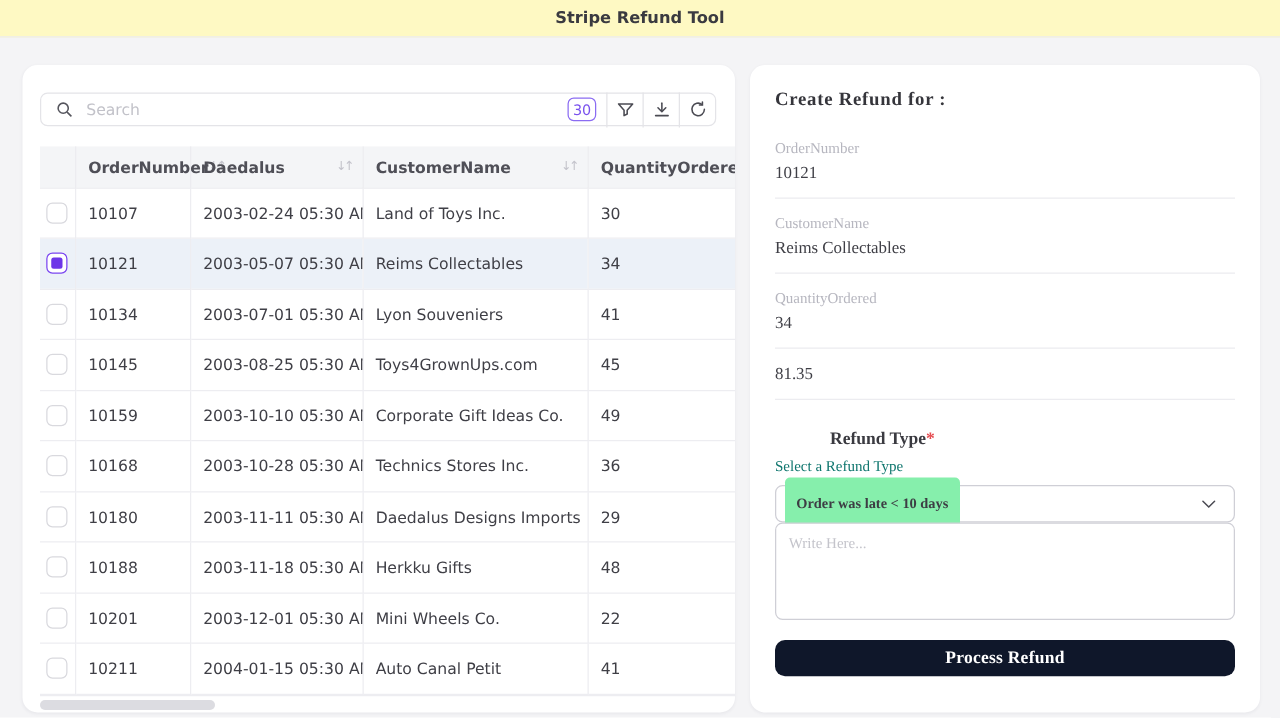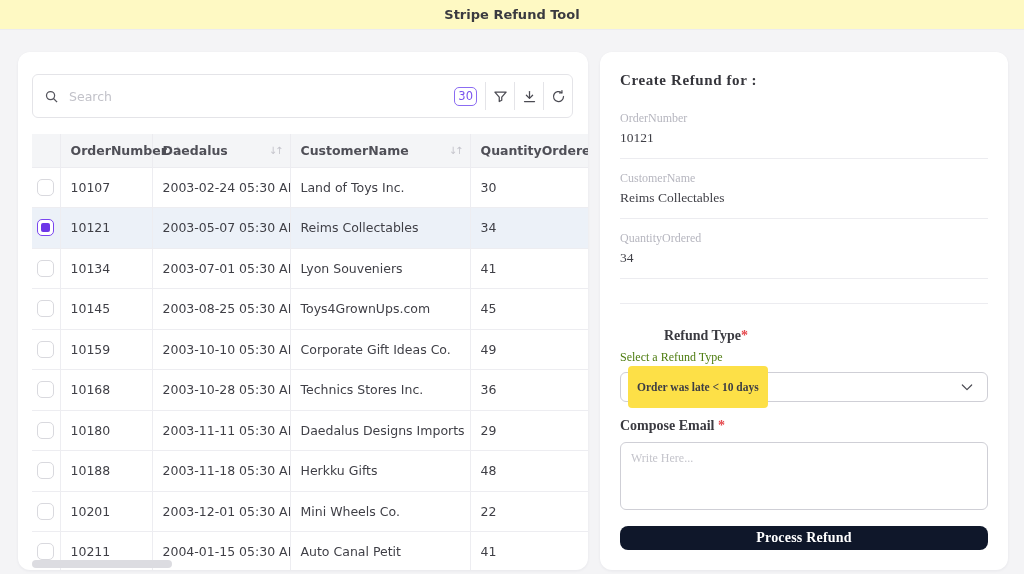--- a/index.html
+++ b/index.html
@@ -18,21 +18,21 @@
   .layout { display:flex; gap:12px; padding:22px 16px 0 18px; }
 
   .card {
     background:#fff; border-radius:12px;
     box-shadow:0 1px 3px rgba(40,40,60,.06);
   }
   
   .left-card { width:570px; height:518px; position:relative; overflow:hidden; }
 
   .toolbar {
-    margin:22px 15px 0 14px; height:44px;
+    margin:22px 15px 0 14px; height:27px;
     border:1px solid #e4e4e8; border-radius:6px;
     display:flex; align-items:center; background:#fff;
   }
   .search-zone { flex:1; display:flex; align-items:center; gap:10px; padding-left:11px; }
   .search-zone svg { flex:none; }
   .search-input {
     border:none; outline:none; flex:1; font-size:12.5px;
     font-family:inherit; color:#3f3f46; background:transparent;
   }
   .search-input::placeholder { color:#c2c2c9; }
@@ -86,28 +86,28 @@
 
   
   .right-card { width:408px; height:518px; padding:20px; display:flex; flex-direction:column;font-family:Liberation Serif, serif; }
   .panel-heading { font-size:15px; font-weight:700; color:#35353b; letter-spacing:.6px; margin-bottom:22px; }
   .field { margin-bottom:12px; border-bottom:1px solid #ececf0; padding-bottom:12px; }
   .field-label { font-size:12px; color:#b6b6bf; margin-bottom:4px; }
   .field-value { font-size:13.5px; color:#3f3f46; }
 
   .section-label { font-size:14px; font-weight:700; color:#3a3a40; margin-top:12px;margin-left:44px; }
   .required { color:#e5484d; font-weight:700; }
-  .helper { font-size:12px; color:#4d7c0f; margin:6px 0 7px; }
+  .helper { font-size:12px; color:#0f766e; margin:6px 0 7px; }
   .select-box {
     height:30px; border:1px solid #cfcfd6; border-radius:6px; background:#fff;
     display:flex; align-items:center; justify-content:space-between;
     padding:0 12px 0 7px; cursor:pointer;
   }
   .chip {
-    background:#fde047; border-radius:4px; padding:15px 9px;
+    background:#86efac; border-radius:4px; padding:15px 9px;
     font-size:11.5px; font-weight:600; color:#3d3d44; white-space:nowrap;
   }
   .compose-label { font-size:14px; font-weight:700; color:#3a3a40; margin:16px 0 8px; }
   .email-area {
     width:100%; height:78px; border:1px solid #cfcfd6; border-radius:6px;
     padding:8px 10px; font-family:inherit; font-size:12px; color:#1d4ed8;
     resize:none; outline:none;
   }
   .email-area::placeholder { color:#c4c4cb; }
   .submit-btn {
@@ -283,30 +283,30 @@
     </div>
     <div class="field">
       <div class="field-label">CustomerName</div>
       <div class="field-value">Reims Collectables</div>
     </div>
     <div class="field">
       <div class="field-label">QuantityOrdered</div>
       <div class="field-value">34</div>
     </div>
     <div class="field">
+      <div class="field-value">81.35</div>
     </div>
 
     <div class="section-label"><span>Refund Type</span><span class="required">*</span></div>
     <div class="helper">Select a Refund Type</div>
     <div class="select-box">
       <span class="chip">Order was late &lt; 10 days</span>
       <svg width="16" height="16" viewBox="0 0 24 24" fill="none" stroke="#4b4b53" stroke-width="1.8" stroke-linecap="round" stroke-linejoin="round">
           <polyline points="5 9 12 16 19 9"></polyline>
         </svg>
     </div>
 
-    <div class="compose-label"><span>Compose Email </span><span class="required">*</span></div>
     <textarea class="email-area" placeholder="Write Here..." style=""></textarea>
 
     <button class="submit-btn">Process Refund</button>
   </div>
 
 </div>
 
 </body></html>

